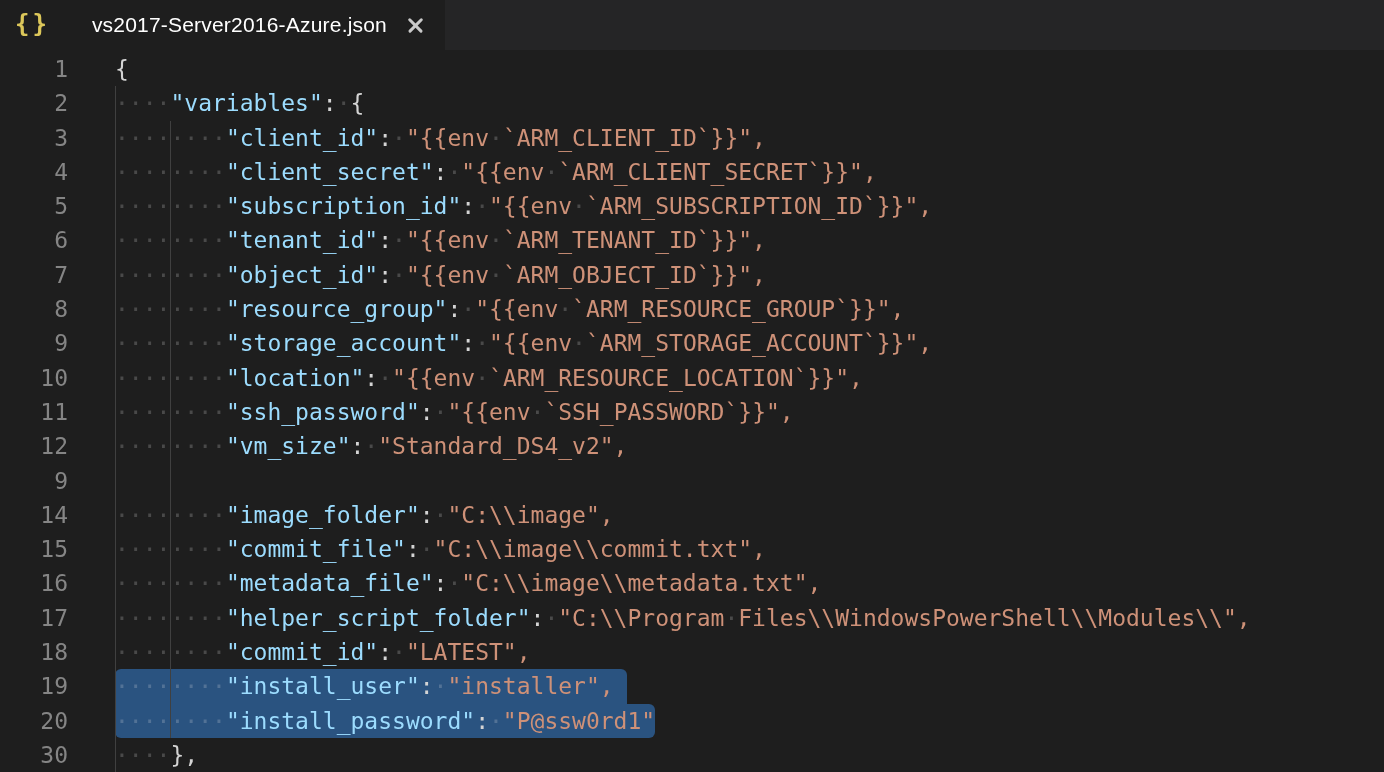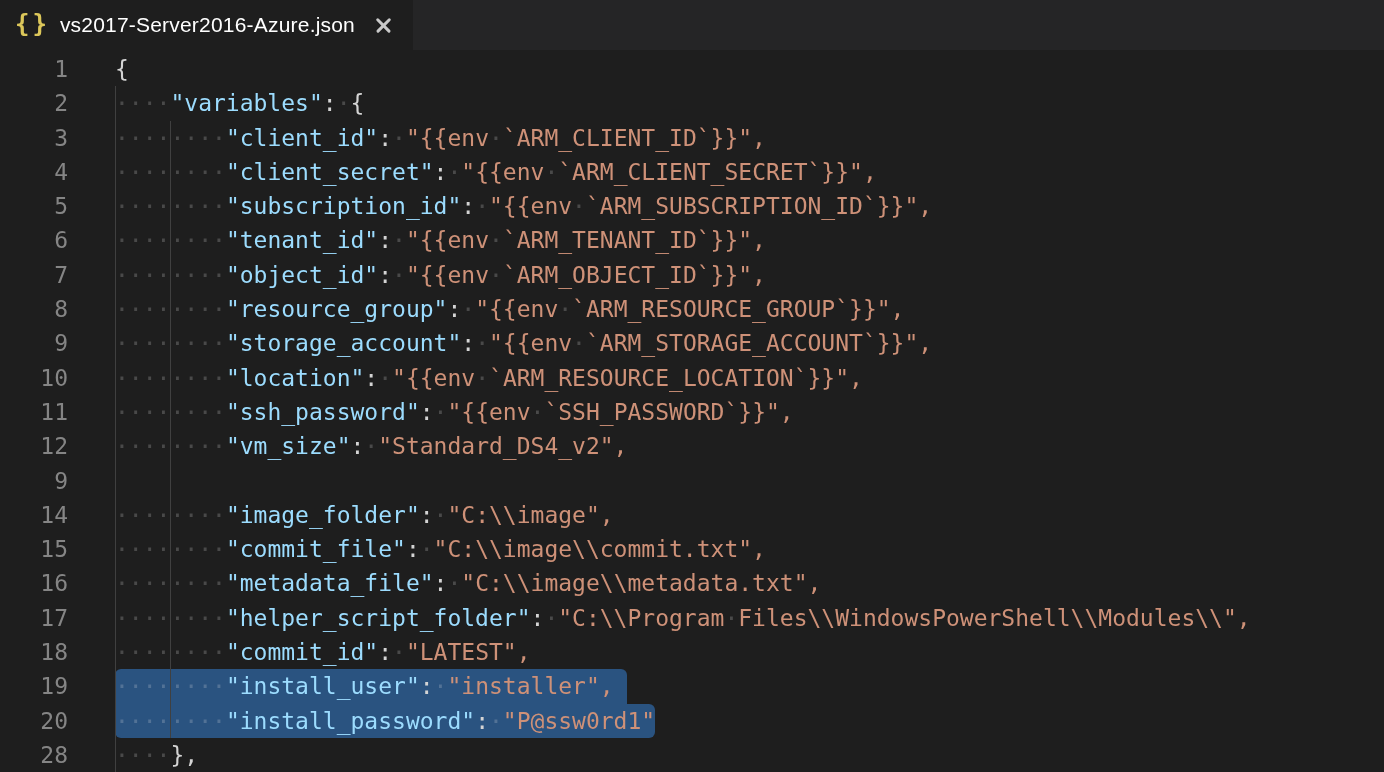--- a/index.html
+++ b/index.html
@@ -18,21 +18,21 @@
     padding:0 18px 0 15px; cursor:pointer;
   }
   .json-icon {
     font-family:"DejaVu Sans Mono", monospace;
     font-size:24px; letter-spacing:3px; font-weight:bold;
     color:var(--json_icon,#DCC75A);
     margin-right:10px; margin-top:-2px;
   }
   .tab-title {
     color:#FFFFFF; font-size:21px; letter-spacing:0.2px;
-    margin-right:18px; white-space:nowrap;
+    margin-right:18px; white-space:nowrap;margin-left:32px;
   }
   .close-icon { position:relative; width:22px; height:22px; display:inline-block; cursor:pointer; }
   .close-icon i {
     position:absolute; left:1px; top:9.5px; width:19px; height:2.6px;
     background:#C9C9C9; border-radius:1.5px;
   }
   .close-icon i.x1 { transform:rotate(45deg); }
   .close-icon i.x2 { transform:rotate(-45deg); }
 
   
@@ -94,17 +94,17 @@
         <div class="line"><span class="ln">11</span><span class="code"><span class="ws">·</span><span class="ws">·</span><span class="ws">·</span><span class="ws">·</span><span class="ws">·</span><span class="ws">·</span><span class="ws">·</span><span class="ws">·</span><span class="t-k">"ssh_password"</span><span class="t-p">:</span><span class="ws">·</span><span class="t-s">"{{env</span><span class="ws">·</span><span class="t-s">`SSH_PASSWORD`}}",</span></span></div>
         <div class="line"><span class="ln">12</span><span class="code"><span class="ws">·</span><span class="ws">·</span><span class="ws">·</span><span class="ws">·</span><span class="ws">·</span><span class="ws">·</span><span class="ws">·</span><span class="ws">·</span><span class="t-k">"vm_size"</span><span class="t-p">:</span><span class="ws">·</span><span class="t-s">"Standard_DS4_v2",</span></span></div>
         <div class="line"><span class="ln">9</span><span class="code"></span></div>
         <div class="line"><span class="ln">14</span><span class="code"><span class="ws">·</span><span class="ws">·</span><span class="ws">·</span><span class="ws">·</span><span class="ws">·</span><span class="ws">·</span><span class="ws">·</span><span class="ws">·</span><span class="t-k">"image_folder"</span><span class="t-p">:</span><span class="ws">·</span><span class="t-s">"C:\\image",</span></span></div>
         <div class="line"><span class="ln">15</span><span class="code"><span class="ws">·</span><span class="ws">·</span><span class="ws">·</span><span class="ws">·</span><span class="ws">·</span><span class="ws">·</span><span class="ws">·</span><span class="ws">·</span><span class="t-k">"commit_file"</span><span class="t-p">:</span><span class="ws">·</span><span class="t-s">"C:\\image\\commit.txt",</span></span></div>
         <div class="line"><span class="ln">16</span><span class="code"><span class="ws">·</span><span class="ws">·</span><span class="ws">·</span><span class="ws">·</span><span class="ws">·</span><span class="ws">·</span><span class="ws">·</span><span class="ws">·</span><span class="t-k">"metadata_file"</span><span class="t-p">:</span><span class="ws">·</span><span class="t-s">"C:\\image\\metadata.txt",</span></span></div>
         <div class="line"><span class="ln">17</span><span class="code"><span class="ws">·</span><span class="ws">·</span><span class="ws">·</span><span class="ws">·</span><span class="ws">·</span><span class="ws">·</span><span class="ws">·</span><span class="ws">·</span><span class="t-k">"helper_script_folder"</span><span class="t-p">:</span><span class="ws">·</span><span class="t-s">"C:\\Program</span><span class="ws">·</span><span class="t-s">Files\\WindowsPowerShell\\Modules\\",</span></span></div>
         <div class="line"><span class="ln">18</span><span class="code"><span class="ws">·</span><span class="ws">·</span><span class="ws">·</span><span class="ws">·</span><span class="ws">·</span><span class="ws">·</span><span class="ws">·</span><span class="ws">·</span><span class="t-k">"commit_id"</span><span class="t-p">:</span><span class="ws">·</span><span class="t-s">"LATEST",</span></span></div>
         <div class="line"><span class="ln">19</span><span class="code"><span class="ws">·</span><span class="ws">·</span><span class="ws">·</span><span class="ws">·</span><span class="ws">·</span><span class="ws">·</span><span class="ws">·</span><span class="ws">·</span><span class="t-k">"install_user"</span><span class="t-p">:</span><span class="ws">·</span><span class="t-s">"installer",</span></span></div>
         <div class="line"><span class="ln">20</span><span class="code"><span class="ws">·</span><span class="ws">·</span><span class="ws">·</span><span class="ws">·</span><span class="ws">·</span><span class="ws">·</span><span class="ws">·</span><span class="ws">·</span><span class="t-k">"install_password"</span><span class="t-p">:</span><span class="ws">·</span><span class="t-s">"P@ssw0rd1"</span></span></div>
-        <div class="line"><span class="ln">28</span><span class="code"><span class="ws">·</span><span class="ws">·</span><span class="ws">·</span><span class="ws">·</span><span class="t-p">},</span></span></div>
+        <div class="line"><span class="ln">30</span><span class="code"><span class="ws">·</span><span class="ws">·</span><span class="ws">·</span><span class="ws">·</span><span class="t-p">},</span></span></div>
       </div>
   </div>
 
 </div>
 
 </body></html>

